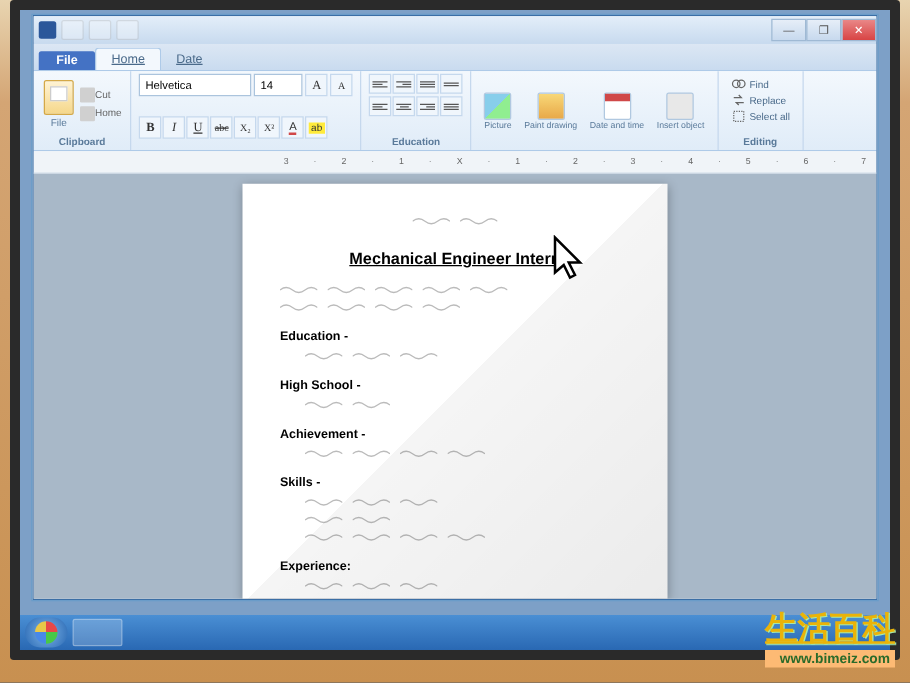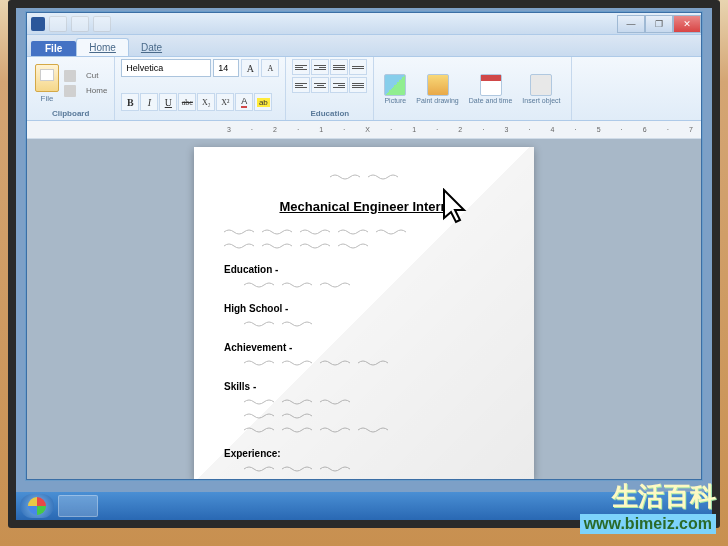--- a/index.html
+++ b/index.html
@@ -20,26 +20,26 @@
 .tab{padding:3px 12px;font-size:10px;color:#4a6a8a;cursor:pointer;text-decoration:underline;}
 .tab.active{background:#f3f8fd;border:1px solid #aecae8;border-bottom:none;border-radius:3px 3px 0 0;}
 .ribbon{height:64px;background:linear-gradient(180deg,#f3f8fd,#e0ecf8);display:flex;border-bottom:1px solid #aecae8;}
 .ribbon-group{border-right:1px solid #c5d8ed;display:flex;flex-direction:column;padding:2px 6px;}
 .ribbon-group-label{font-size:8px;color:#5a7a9a;text-align:center;margin-top:auto;padding-top:2px;font-weight:bold;}
 .ribbon-controls{flex:1;display:flex;align-items:center;gap:2px;}
 .paste-btn{display:flex;flex-direction:column;align-items:center;gap:2px;padding:2px;}
 .paste-icon{width:24px;height:28px;background:linear-gradient(180deg,#fff3d4,#f5d78a);border:1px solid #d4a847;border-radius:2px;position:relative;}
 .paste-icon::after{content:'';position:absolute;top:4px;left:4px;right:4px;height:10px;background:#fff;border:1px solid #ccc;}
 .small-btns{display:flex;flex-direction:column;gap:1px;font-size:8px;color:#666;}
-.small-btn{display:flex;align-items:center;gap:10px;padding:1px;}
+.small-btn{display:flex;align-items:center;gap:0;padding:1px;}
 .tiny-icon{width:12px;height:12px;background:#d0d0d0;border-radius:1px;}
 .font-sel{display:flex;gap:2px;align-items:center;}
 .combo{background:#fff;border:1px solid #abc4dd;font-size:9px;padding:2px 4px;height:18px;display:flex;align-items:center;}
 .combo.font-name{width:90px;}
-.combo.font-size{width:26px;}
+.combo.font-size{width:39px;}
 .fmt-row{display:flex;gap:1px;margin-top:2px;}
 .fmt-btn{width:18px;height:18px;border:1px solid #c5d8ed;background:#f0f6fc;display:flex;align-items:center;justify-content:center;font-size:10px;font-family:'Times New Roman',serif;color:#333;cursor:pointer;}
 .fmt-btn.bold{font-weight:bold;}
 .fmt-btn.italic{font-style:italic;}
 .fmt-btn.under{text-decoration:underline;}
 .para-btns{display:flex;flex-direction:column;gap:2px;}
 .align-row{display:flex;gap:1px;}
 .align-btn{width:18px;height:16px;border:1px solid #c5d8ed;background:#f0f6fc;display:flex;flex-direction:column;justify-content:center;padding:2px;gap:1px;}
 .align-line{height:1px;background:#555;}
 .insert-btn{display:flex;flex-direction:column;align-items:center;gap:1px;padding:1px 4px;}
@@ -59,22 +59,22 @@
 .page::before{content:'';position:absolute;top:0;right:0;bottom:0;left:0;background:linear-gradient(135deg,transparent 0%,transparent 50%,rgba(0,0,0,0.04) 50%,rgba(0,0,0,0.08) 100%);pointer-events:none;}
 .doc-title{font-size:13px;font-weight:bold;text-decoration:underline;text-align:center;margin:18px 0 12px;color:#000;}
 .doc-section{font-size:10px;font-weight:bold;color:#000;margin:14px 0 4px;}
 .squiggle-row{display:flex;gap:8px;flex-wrap:wrap;margin:4px 0;}
 .taskbar{position:absolute;bottom:0;left:0;right:0;height:28px;background:linear-gradient(180deg,#4a8fd4,#2968b3);display:flex;align-items:center;padding:0 4px;gap:4px;}
 .start-btn{width:34px;height:24px;background:radial-gradient(circle,#7db4e8,#2968b3);border-radius:12px;display:flex;align-items:center;justify-content:center;}
 .start-orb{width:18px;height:18px;border-radius:50%;background:conic-gradient(#e84848 0 25%,#48c848 25% 50%,#4888e8 50% 75%,#e8c848 75% 100%);}
 .task-item{width:40px;height:22px;background:rgba(255,255,255,0.2);border:1px solid rgba(255,255,255,0.3);border-radius:2px;}
 .cursor-overlay{position:absolute;top:180px;right:240px;width:32px;height:40px;pointer-events:none;}
 .watermark{position:absolute;bottom:12px;right:12px;text-align:right;}
-.wm-chinese{font-size:26px;font-weight:bold;color:#fef9c3;text-shadow:1px 1px 0 #a8e8a8;}
-.wm-url{font-size:16px;color:#2a6a2a;font-weight:bold;background:#7dd3fc;padding:1px 4px;}
+.wm-chinese{font-size:26px;font-weight:bold;color:#eab308;text-shadow:1px 1px 0 #a8e8a8;text-decoration:underline;}
+.wm-url{font-size:11px;color:#2a6a2a;font-weight:bold;background:#fdba74;padding:1px 4px;}
 </style>
 </head>
 <body>
 
 <div class="laptop-bg"></div>
 <div class="laptop-frame">
 <div class="screen">
 
 <div class="window">
 
@@ -207,20 +207,44 @@
                 <div class="insert-icon date"></div>
                 <div class="insert-label">Date and time</div>
               </div>
         <div class="insert-btn">
                 <div class="insert-icon obj"></div>
                 <div class="insert-label">Insert object</div>
               </div>
       </div>
     </div>
 
+    <div class="ribbon-group">
+      <div class="edit-group">
+        <div class="edit-item">
+                <svg class="edit-icon" viewBox="0 0 12 12">
+                  <circle cx="4" cy="6" r="3" fill="none" stroke="#666"></circle>
+                  <circle cx="8" cy="6" r="3" fill="none" stroke="#666"></circle>
+                </svg>
+                <span>Find</span>
+              </div>
+        <div class="edit-item">
+                <svg class="edit-icon" viewBox="0 0 12 12">
+                  <path d="M2 4h6l-2-2M10 8H4l2 2" fill="none" stroke="#666"></path>
+                </svg>
+                <span>Replace</span>
+              </div>
+        <div class="edit-item">
+                <svg class="edit-icon" viewBox="0 0 12 12">
+                  <rect x="2" y="2" width="8" height="8" fill="none" stroke="#666" stroke-dasharray="1"></rect>
+                </svg>
+                <span>Select all</span>
+              </div>
+      </div>
+      <div class="ribbon-group-label">Editing</div>
+    </div>
   </div>
 
   <div class="ruler">3 · 2 · 1 · X · 1 · 2 · 3 · 4 · 5 · 6 · 7 · 8 · 9 · 10 · 11 · 12 · 13 · 14 · 15 · 16 · 17 · 18</div>
 
   <div class="doc-area">
     <div class="page">
       <div class="squiggle-row" style="justify-content:center">
               <svg width="30" height="10">
                 <path d="M0 6 Q5 2 10 6 T20 6 T30 6" fill="none" stroke="#bbb"></path>
               </svg>

